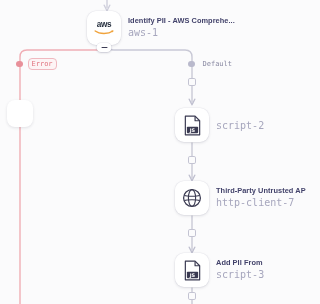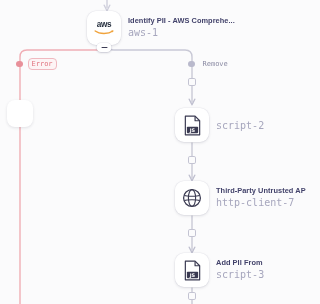--- a/index.html
+++ b/index.html
@@ -228,21 +228,21 @@
     </div>
   </div>
 
   <div class="branch" style="left:16px; top:58px;">
     <span class="branch-dot error"></span>
     <span class="branch-pill error">Error</span>
   </div>
 
   <div class="branch" style="left:188px; top:59px;">
     <span class="branch-dot default"></span>
-    <span class="branch-pill plain">Remove</span>
+    <span class="branch-pill plain">Default</span>
   </div>
 
   <div class="add-square" style="left:188px; top:78px;"></div>
   <div class="add-square" style="left:188px; top:156px;"></div>
   <div class="add-square" style="left:188px; top:229px;"></div>
   <div class="add-square" style="left:188px; top:292px;"></div>
 
   <div class="stub-node" style="left:7px; top:100px;"></div>
 
   <div class="node" style="left:175px; top:108px;">

